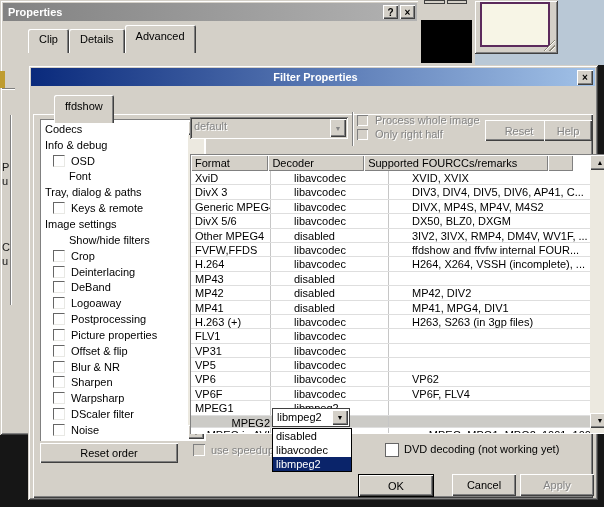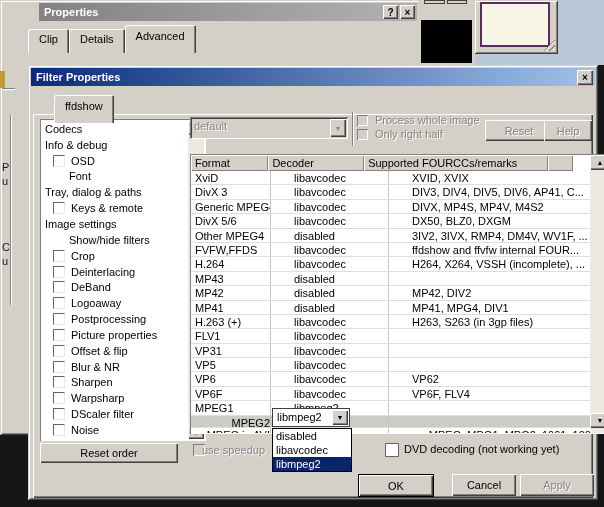--- a/index.html
+++ b/index.html
@@ -15,22 +15,22 @@
     box-shadow:inset 1px 1px 0 var(--window-face,#d4d0c8), inset -1px -1px 0 #404040,
                inset 2px 2px 0 #fff, inset -2px -2px 0 #808080;}
   .sunken{box-shadow:inset 1px 1px 0 #808080, inset -1px -1px 0 #fff,
           inset 2px 2px 0 #404040, inset -2px -2px 0 var(--window-face,#d4d0c8);}
   .sunken-light{box-shadow:inset 1px 1px 0 #808080, inset -1px -1px 0 #fff;padding-left:28px;}
   .dis{color:var(--disabled-text,#848484);text-shadow:1px 1px 0 #fff;}
 
   
   .titlebar{position:absolute;left:3px;top:3px;right:3px;height:18px;display:flex;align-items:center;
             padding-left:5px;color:#fff;font-weight:bold;}
-  .tb-active{background:linear-gradient(90deg,var(--titlebar-active-left,#0a2a7c),var(--titlebar-active-right,#a2c2e8));}
-  .tb-inactive{background:linear-gradient(90deg,var(--titlebar-inactive-left,#828282),var(--titlebar-inactive-right,#b2b2b2));margin-left:36px;}
+  .tb-active{background:linear-gradient(90deg,var(--titlebar-active-left,#0a2a7c),var(--titlebar-active-right,#a2c2e8));justify-content:center;}
+  .tb-inactive{background:linear-gradient(90deg,var(--titlebar-inactive-left,#828282),var(--titlebar-inactive-right,#b2b2b2));}
   .tb-btn{position:absolute;top:2px;width:15px;height:14px;display:flex;align-items:center;justify-content:center;
           font-size:10px;font-weight:bold;color:#000;}
 
   
   .tabs{position:absolute;display:flex;align-items:flex-end;margin-left:20px;}
   .tab{height:20px;padding:4px 11px 0;background:var(--window-face,#d4d0c8);border-radius:2px 2px 0 0;
        box-shadow:inset 1px 1px 0 #fff, inset -1px 0 0 #404040, inset -2px 0 0 #808080;}
   .tab.active{height:23px;margin-top:-3px;padding-top:5px;z-index:3;}
 
   
@@ -416,21 +416,21 @@
 
     <div class="ddlist abs" style="left:244px;top:363px;width:80px;height:44px;box-sizing:border-box;">
 
     <div class="dd-item">disabled</div>
         <div class="dd-item">libavcodec</div>
         <div class="dd-item sel">libmpeg2</div>
       </div>
 
     <span class="abs" style="left:165px;top:379px;width:12px;height:12px;background:var(--window-face);
                  box-shadow:inset 1px 1px 0 #808080, inset -1px -1px 0 #fff;"></span>
-    <span class="abs dis" style="left:174px;top:379px;">use speedup</span>
+    <span class="abs dis" style="left:183px;top:379px;">use speedup</span>
 
     <span class="abs" style="left:357px;top:378px;width:12px;height:12px;background:#fff;border:1px solid #666;"></span>
     <span class="abs" style="left:376px;top:378px;">DVD decoding (not working yet)</span>
 
     <div class="btn btn-default abs" style="left:330px;top:409px;width:76px;height:23px;box-sizing:border-box;">
       <span>OK</span>
     </div>
     <div class="btn abs" style="left:424px;top:409px;width:64px;height:22px;">
       <span>Cancel</span>
     </div>

